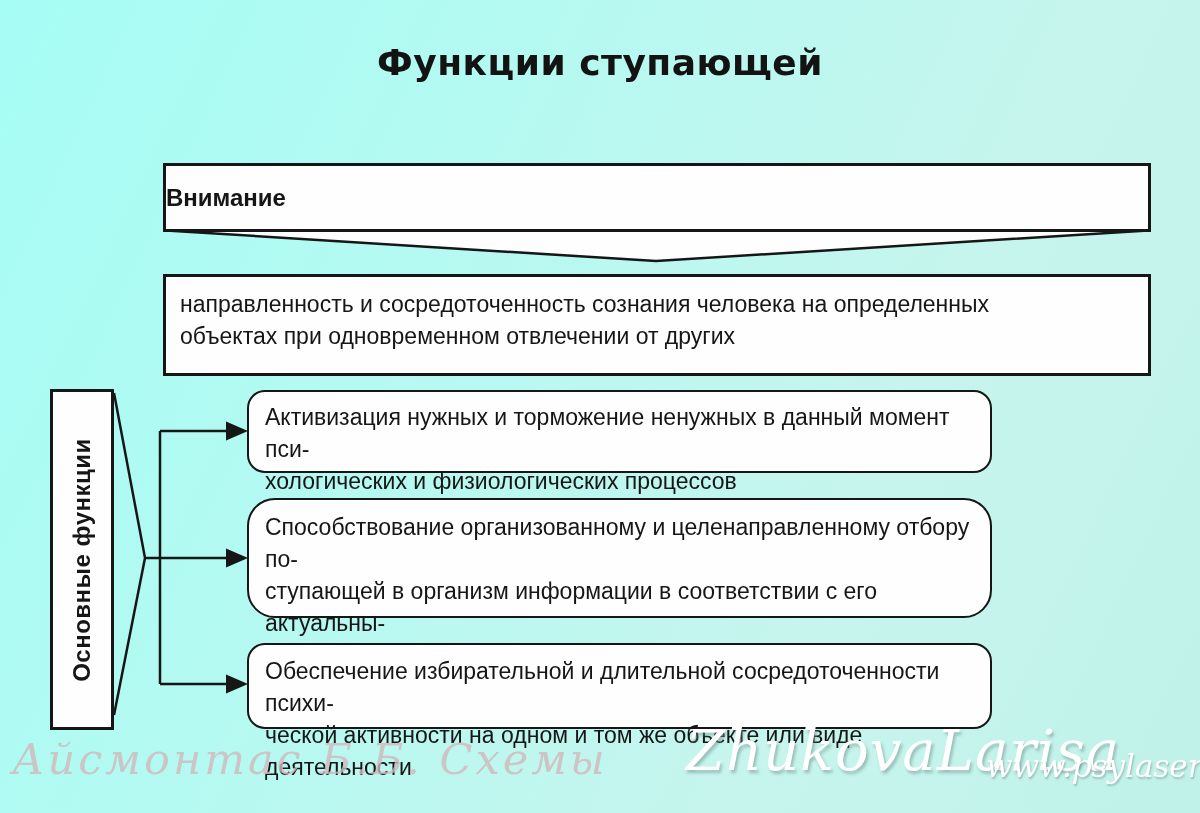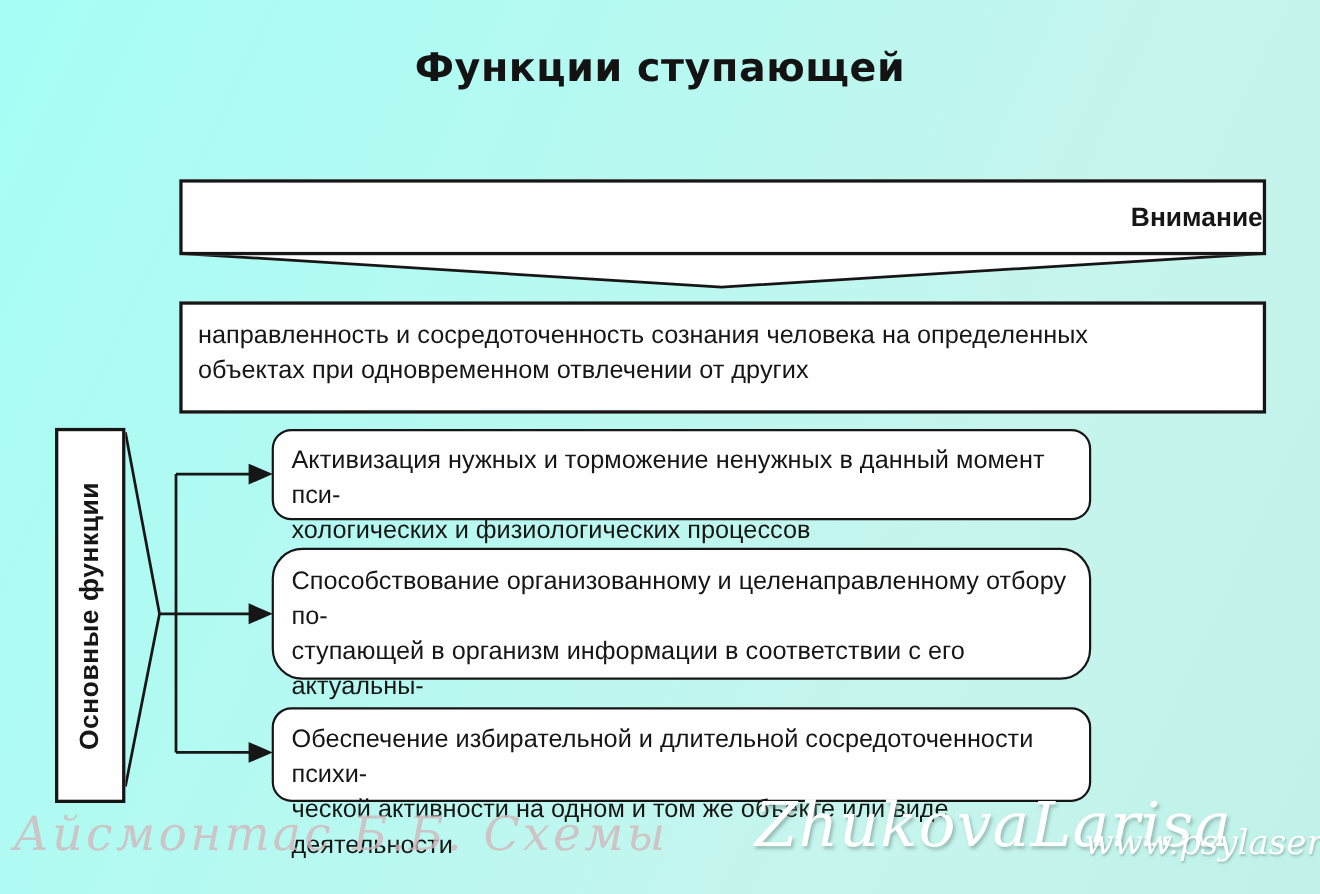--- a/index.html
+++ b/index.html
@@ -25,21 +25,21 @@
     color: #131313;
   }
   .box {
     position: absolute;
     background: #fefefe;
     border: 3px solid #161616;
     box-sizing: border-box;
   }
   .attention {
     left: 163px; top: 163px; width: 988px; height: 69px;
-    display: flex; align-items: center; justify-content: flex-end;
+    display: flex; align-items: center; justify-content: flex-start;
     font-weight: bold; font-size: 24px;
   }
   .definition {
     left: 163px; top: 274px; width: 988px; height: 102px;
     font-size: 23px; line-height: 32px;
     padding: 11px 14px 0 14px;
   }
   .func {
     left: 247px; width: 745px;
     border-width: 2.5px;

